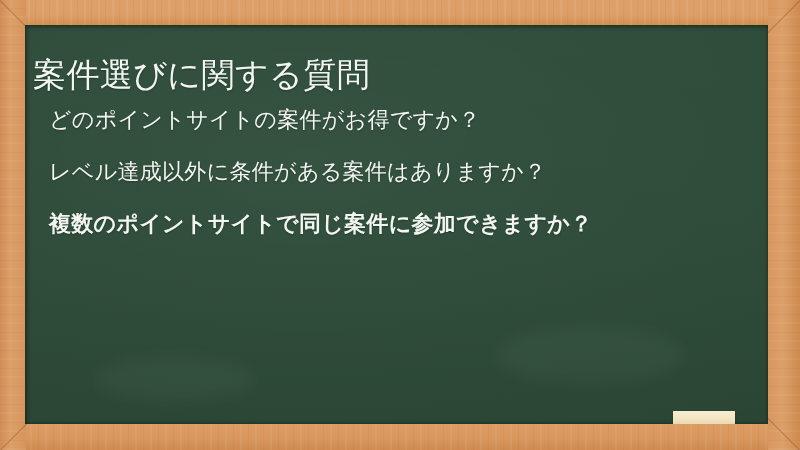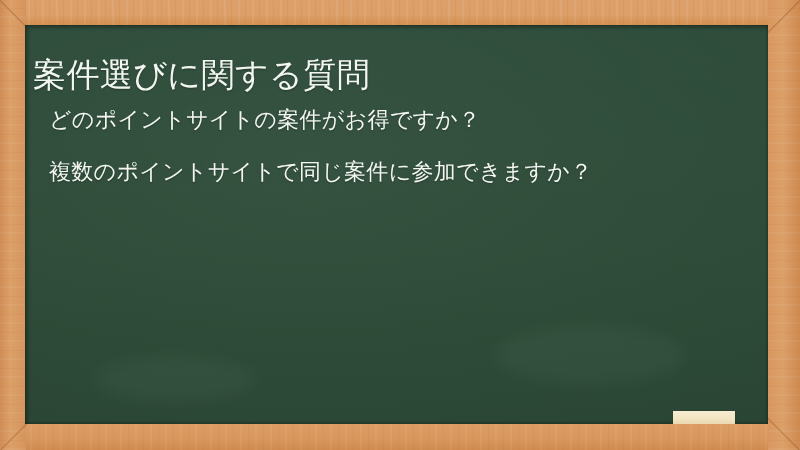--- a/index.html
+++ b/index.html
@@ -178,21 +178,21 @@
   }
   .question-item {
     color: #f2f6f1;
     font-size: 22px;
     line-height: 40px;
     font-weight: 400;
     letter-spacing: 0.3px;
     margin: 0 0 12px 0;
     text-shadow: 0 1px 2px rgba(0,0,0,0.28);
   }
-  .question-item:last-child { margin-bottom: 0; }
+  .question-item:last-child { margin-bottom: 0; font-weight: bold; }
 
   
   .chalk-eraser {
     position: absolute;
     left: 648px;
     top: 386px;
     width: 62px;
     height: 13px;
     background: linear-gradient(180deg, #f6ecd2 0%, #f3e6c4 55%, #e9d9b0 100%);
     box-shadow: 0 1px 2px rgba(0,0,0,0.25);
@@ -227,19 +227,20 @@
 
   <div class="board">
 
     <div class="dust dust-a"></div>
     <div class="dust dust-b"></div>
 
     <h1 class="title">案件選びに関する質問</h1>
 
     <ul class="question-list">
       <li class="question-item">どのポイントサイトの案件がお得ですか？</li>
+      <li class="question-item">レベル達成以外に条件がある案件はありますか？</li>
       <li class="question-item">複数のポイントサイトで同じ案件に参加できますか？</li>
     </ul>
 
     <div class="chalk-eraser"></div>
 
   </div>
 </div>
 
 </body></html>

